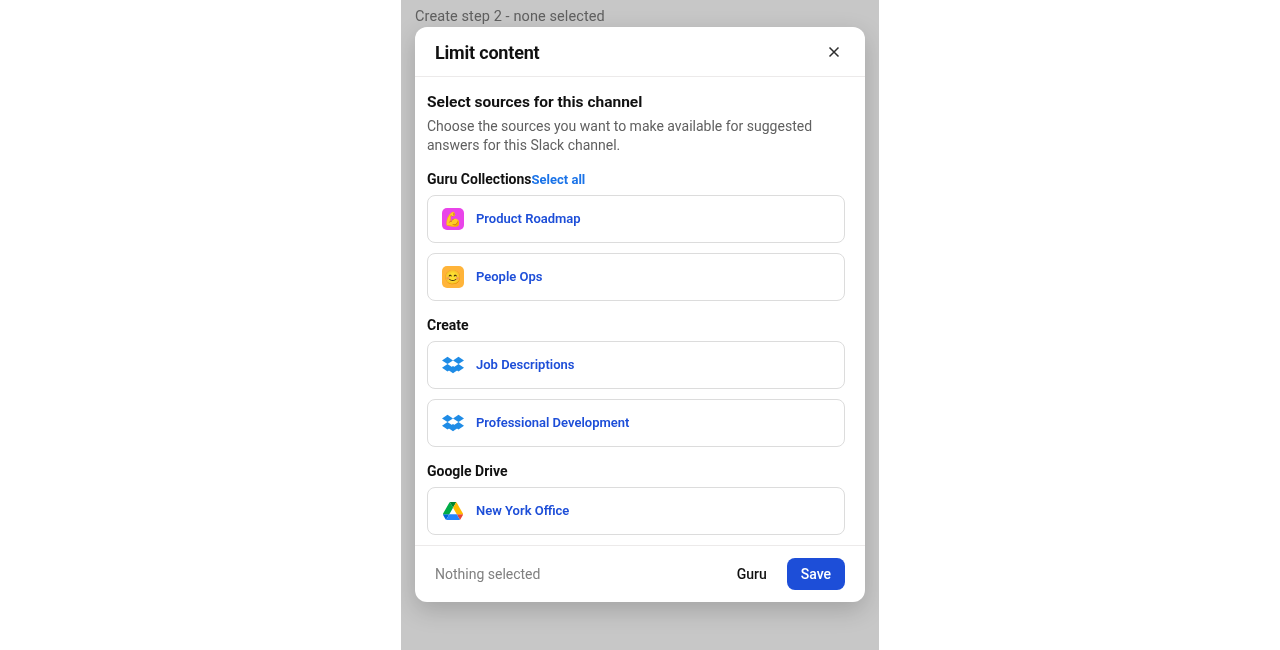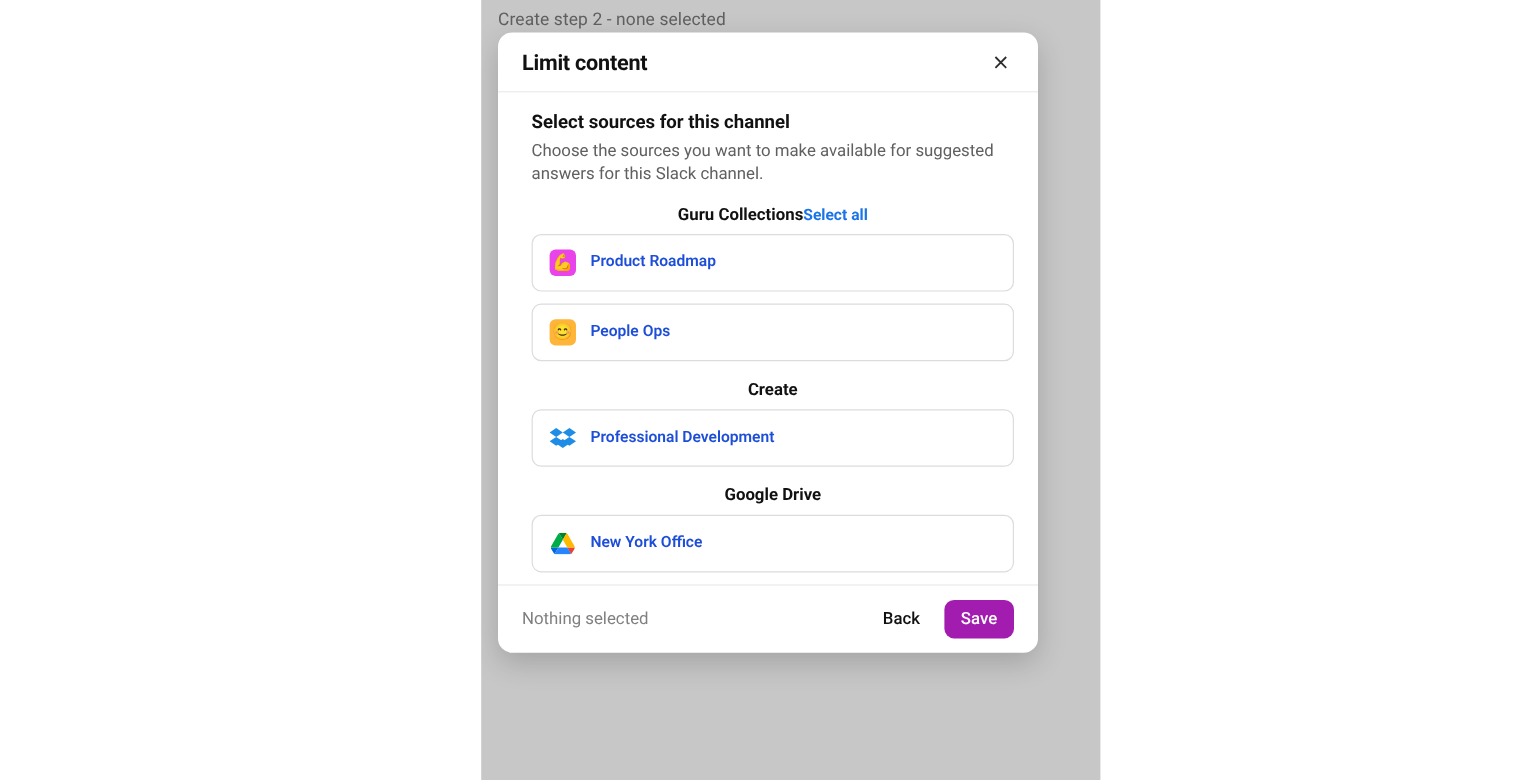--- a/index.html
+++ b/index.html
@@ -7,21 +7,21 @@
     font-family: -apple-system, BlinkMacSystemFont, "Segoe UI", Roboto, Helvetica, Arial, sans-serif;
     background: #fff;
     width: 1280px;
     height: 650px;
     overflow: hidden;
   }
   .stage {
     position: absolute;
     left: 401px;
     top: 0;
-    width: 516px;
+    width: 478px;
     height: 650px;
     background: #c7c7c7;
     overflow: hidden;
   }
   .stage-caption {
     position: absolute;
     left: 14px;
     top: 8px;
     font-size: 14.5px;
     color: #606060;
@@ -53,21 +53,21 @@
     letter-spacing: -0.2px;
   }
   .close-btn {
     width: 22px; height: 22px;
     display: flex; align-items: center; justify-content: center;
     color: #2e2e2e;
     cursor: pointer;
   }
   .close-btn svg { width: 18px; height: 18px; stroke: currentColor; stroke-width: 2; fill: none; }
   .modal-body {
-    padding: 16px 20px 0 28px;
+    padding: 16px 20px 0 12px;
     overflow-y: auto;
   }
   .section-title {
     font-size: 15.5px;
     font-weight: 700;
     color: #111;
     margin-bottom: 6px;
   }
   .section-desc {
     font-size: 14px;
@@ -91,21 +91,21 @@
     flex: 1;
     font-size: 14.5px;
     margin-left: 8px;
     background: transparent;
     color: #111;
   }
   .search-input::placeholder { color: #9a9a9a; }
   .group-head {
     display: flex;
     align-items: baseline;
-    justify-content: center;
+    justify-content: flex-start;
     margin-bottom: 8px;
     margin-top: 16px;
   }
   .group-head:first-of-type { margin-top: 0; }
   .group-label {
     font-size: 14px;
     font-weight: 700;
     color: #111;
   }
   .select-all {
@@ -159,21 +159,21 @@
     padding: 8px 14px;
     border-radius: 8px;
     cursor: pointer;
   }
   .btn-back {
     background: transparent;
     color: #111;
     margin-right: 6px;
   }
   .btn-save {
-    background: #a21caf;
+    background: #1d4ed8;
     color: #fff;
   }
 </style>
 </head>
 <body>
 
 <div class="stage">
   <div class="stage-caption">Create step 2 - none selected</div>
 
   <div class="modal">
@@ -200,20 +200,34 @@
         <span class="source-icon icon-pink">💪</span>
         <span class="source-label">Product Roadmap</span>
       </div>
       <div class="source-card">
         <span class="source-icon icon-orange">😊</span>
         <span class="source-label">People Ops</span>
       </div>
 
       <div class="group-head">
         <span class="group-label">Create</span>
+      </div>
+      <div class="source-card">
+        <span class="source-icon">
+          <svg class="dropbox-svg" viewBox="0 0 48 48">
+              <g fill="#1f8ce6">
+                <polygon points="12,6 24,14 12,22 0,14"></polygon>
+                <polygon points="36,6 48,14 36,22 24,14"></polygon>
+                <polygon points="12,22 24,30 12,38 0,30"></polygon>
+                <polygon points="36,22 48,30 36,38 24,30"></polygon>
+                <polygon points="24,32 36,40 24,48 12,40" transform="translate(0,-6)"></polygon>
+              </g>
+            </svg>
+        </span>
+        <span class="source-label">Job Descriptions</span>
       </div>
       <div class="source-card">
         <span class="source-icon">
           <svg class="dropbox-svg" viewBox="0 0 48 48">
               <g fill="#1f8ce6">
                 <polygon points="12,6 24,14 12,22 0,14"></polygon>
                 <polygon points="36,6 48,14 36,22 24,14"></polygon>
                 <polygon points="12,22 24,30 12,38 0,30"></polygon>
                 <polygon points="36,22 48,30 36,38 24,30"></polygon>
                 <polygon points="24,32 36,40 24,48 12,40" transform="translate(0,-6)"></polygon>
@@ -236,18 +250,18 @@
               <path fill="#2684fc" d="M59.8 53H27.5L13.75 76.8c1.35.8 2.9 1.2 4.45 1.2h50.9c1.55 0 3.1-.45 4.45-1.2z"></path>
               <path fill="#ffba00" d="M73.4 26.5l-12.7-22c-.8-1.4-1.95-2.5-3.3-3.3L43.65 25 59.8 53h27.45c0-1.55-.4-3.1-1.2-4.5z"></path>
             </svg>
         </span>
         <span class="source-label">New York Office</span>
       </div>
     </div>
 
     <div class="modal-footer">
       <div class="footer-status">Nothing selected</div>
-      <div class="btn btn-back">Back</div>
+      <div class="btn btn-back">Guru</div>
       <div class="btn btn-save">Save</div>
     </div>
 
   </div>
 </div>
 
 </body></html>

